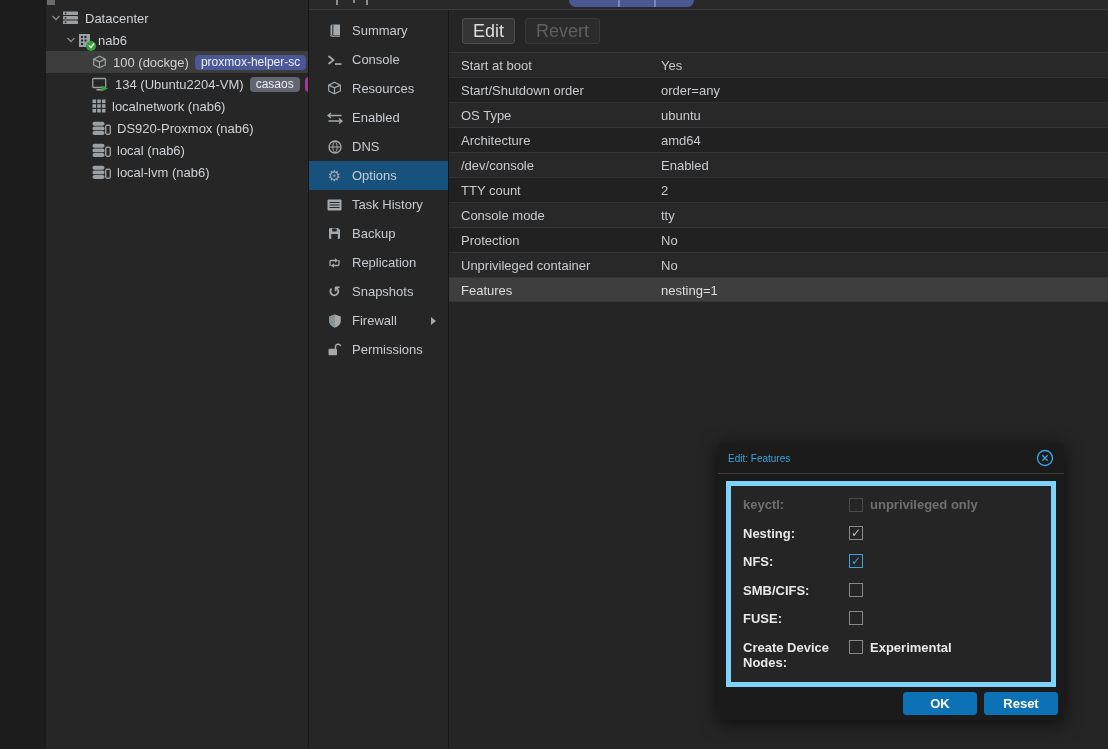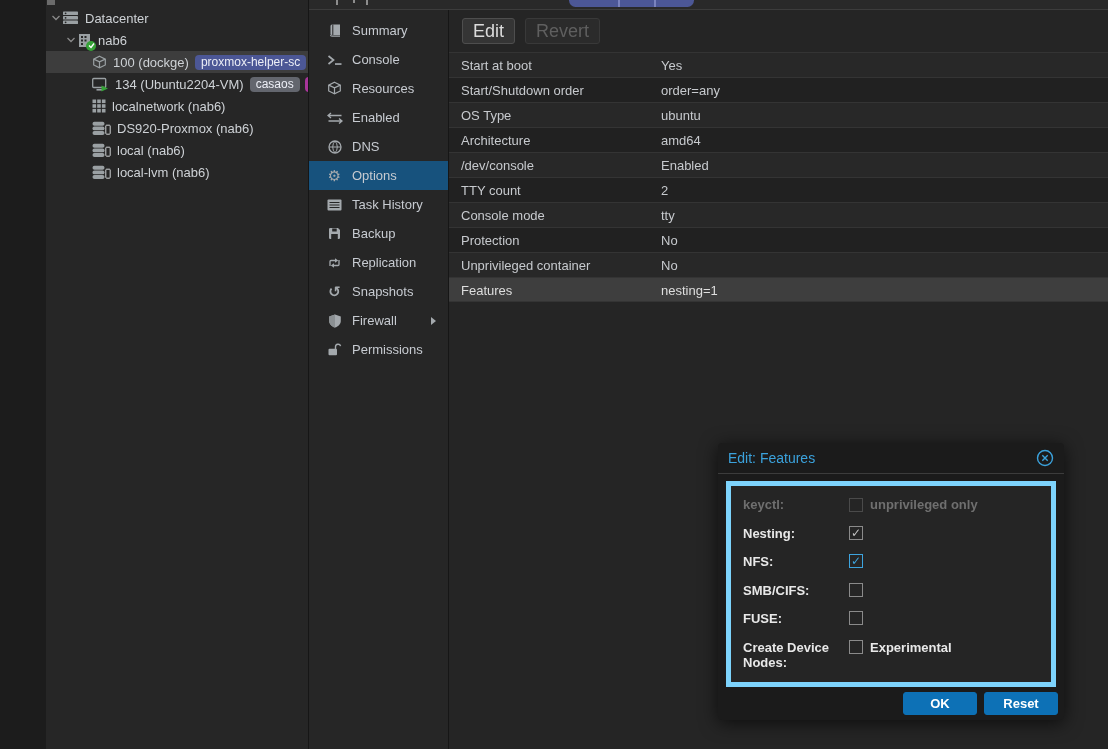--- a/index.html
+++ b/index.html
@@ -62,21 +62,21 @@
   .opt-row.selected{background:#3e3e3e;color:#dedede;}
   .opt-row:last-child{border-bottom:1px solid #343434;}
   .opt-label{width:200px;padding-left:12px;flex:0 0 auto;overflow:hidden;}
   .opt-value{flex:1;}
 
   
   #modal{position:absolute;left:672px;top:443px;width:346px;height:277px;background:#1b1b1b;
          border-radius:4px;box-shadow:0 3px 18px rgba(0,0,0,.65);z-index:10;}
   #modal-title{height:31px;display:flex;align-items:center;padding:0 10px;
                border-bottom:1px solid #3c3c3c;box-sizing:border-box;}
-  #modal-title .ttext{color:#3ba2dc;font-size:14px;}
+  #modal-title .ttext{color:#3ba2dc;font-size:10px;}
   #modal-close{margin-left:auto;width:18px;height:18px;cursor:pointer;}
   #modal-body{position:absolute;left:8px;top:38px;width:330px;height:206px;background:#252525;
               border:5px solid #7dd3fc;box-sizing:border-box;padding:7px 12px 0 12px;}
   .field-row{display:flex;align-items:flex-start;min-height:28.5px;padding-top:4px;box-sizing:border-box;}
   .field-label{width:106px;flex:0 0 auto;color:#e8e8e8;font-weight:bold;line-height:15px;}
   .field-label.disabled{color:#6f6f6f;}
   .field-ctl{display:flex;align-items:center;gap:7px;}
   .box-label{color:#e8e8e8;font-weight:bold;line-height:15px;}
   .box-label.disabled{color:#6f6f6f;}
   .cbx{width:14px;height:14px;border:1px solid #8a8a8a;background:#252525;box-sizing:border-box;

